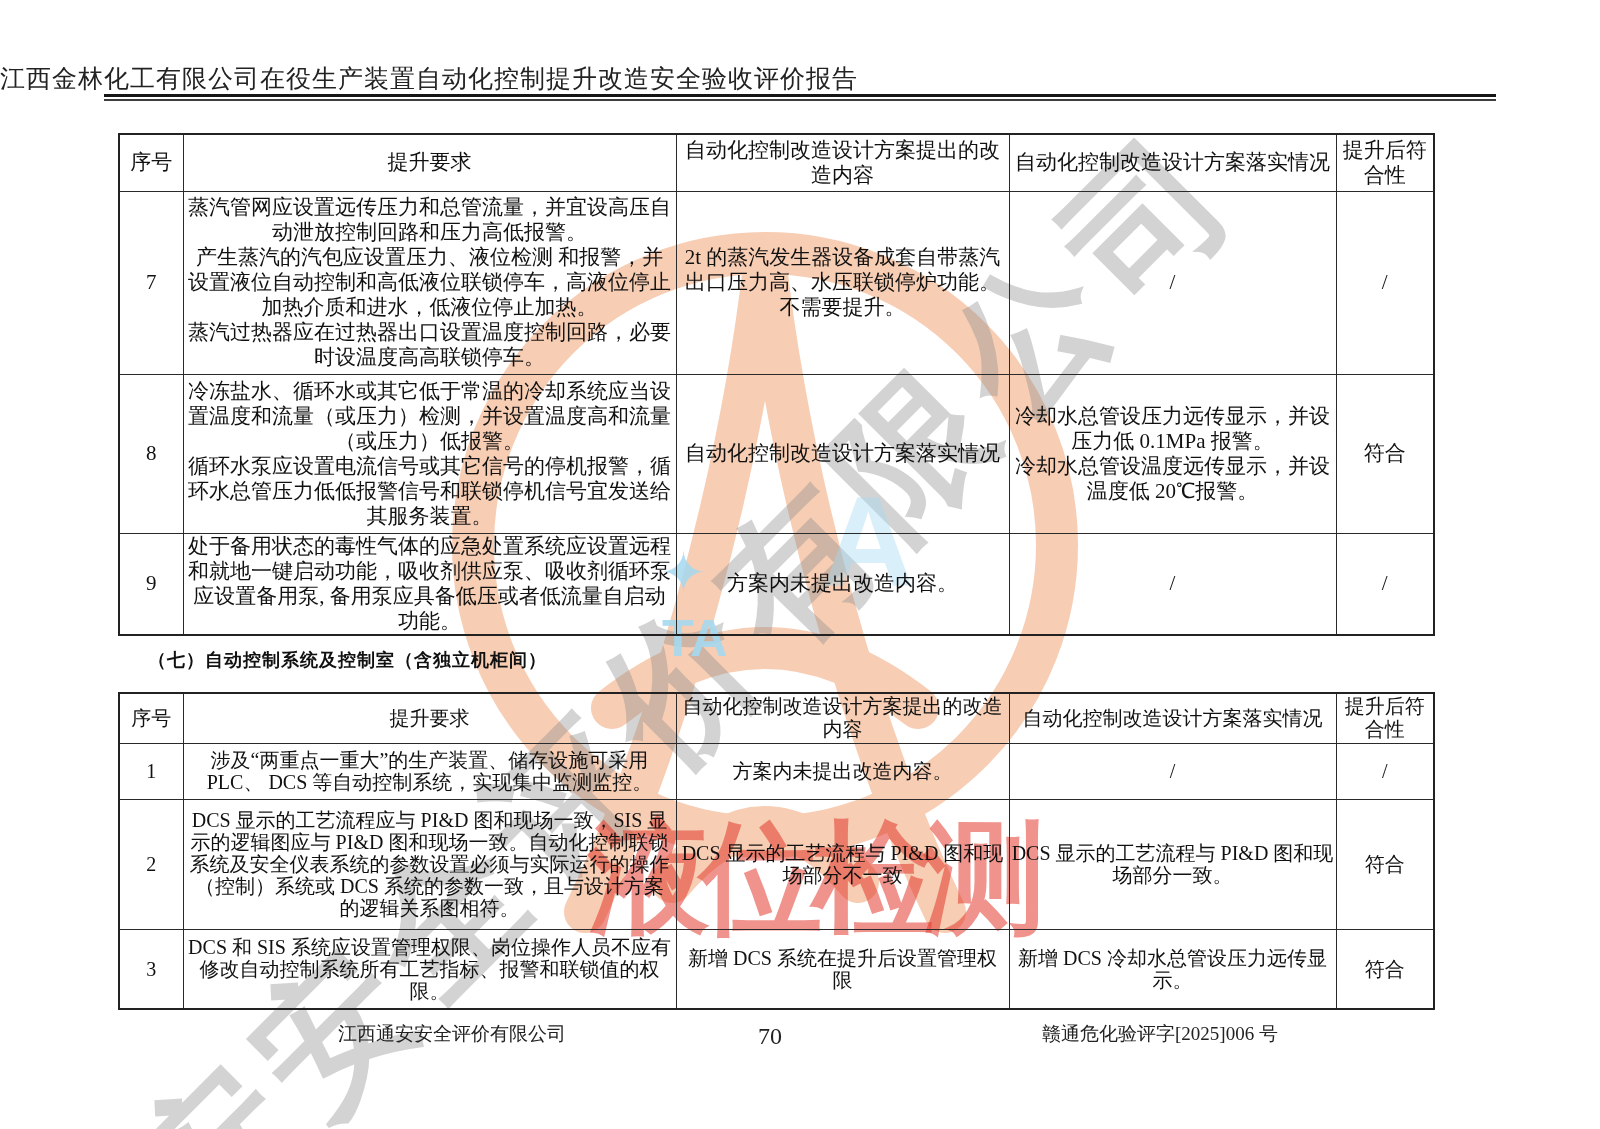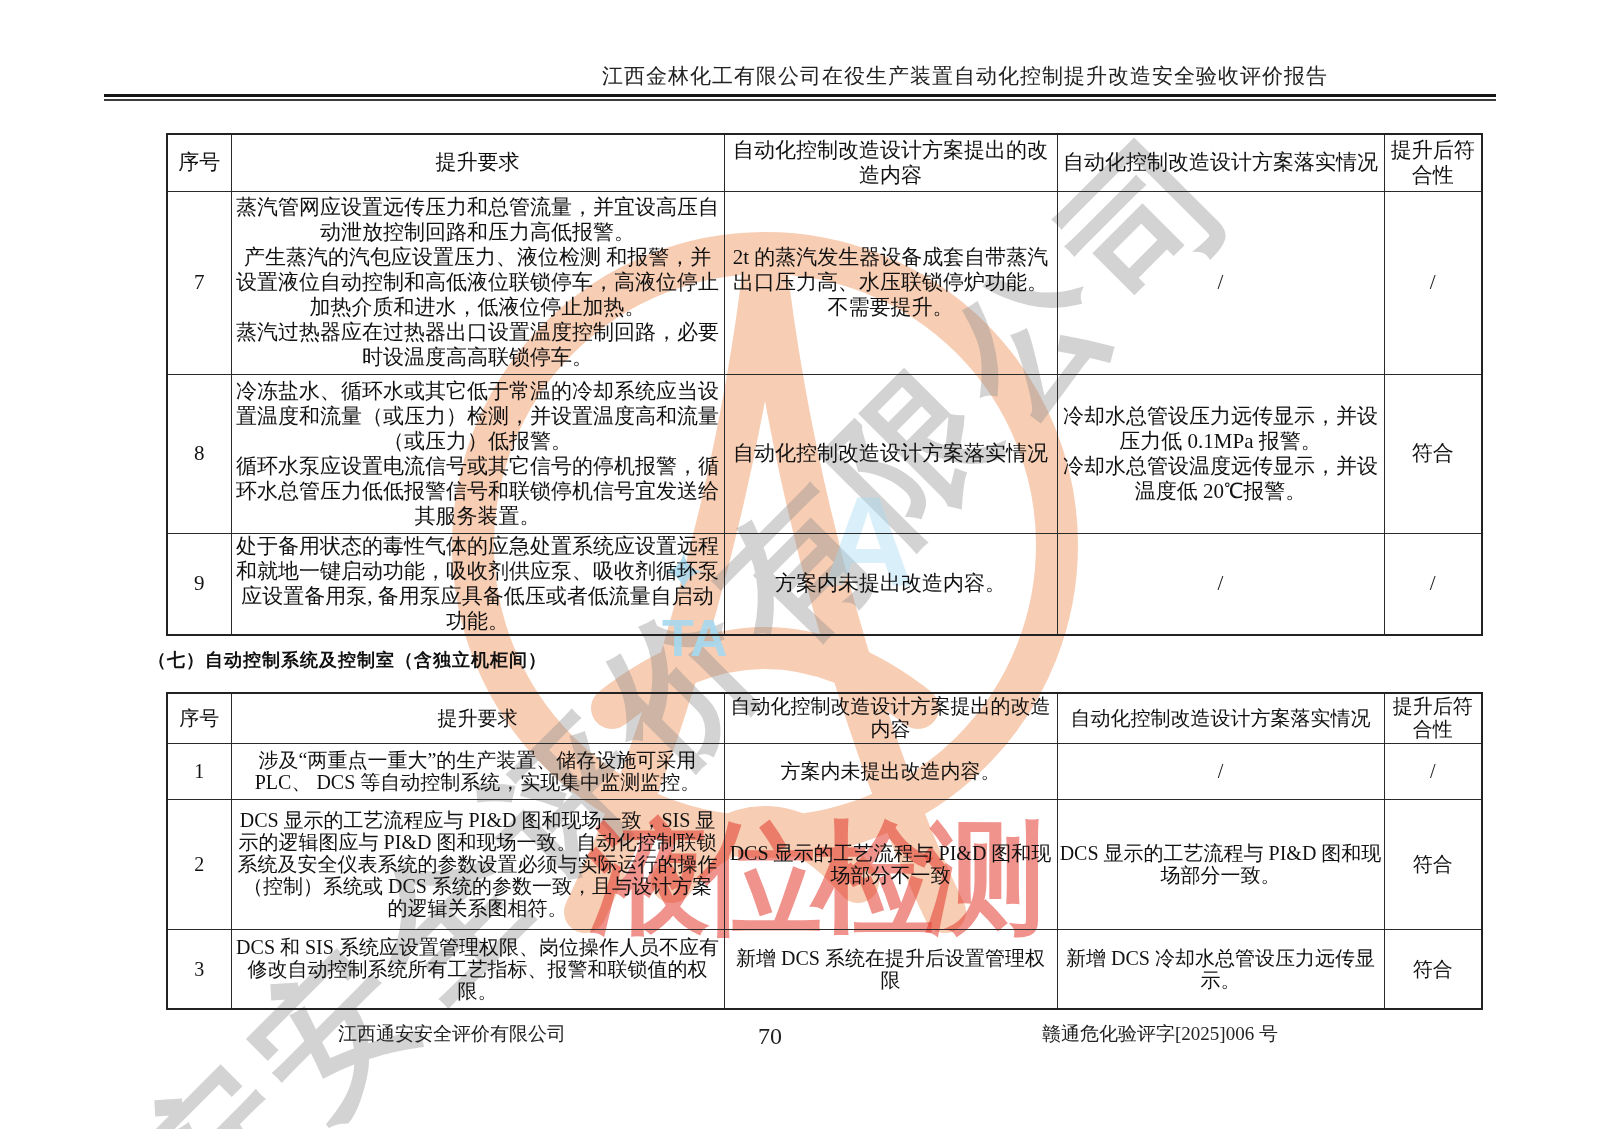--- a/index.html
+++ b/index.html
@@ -1,22 +1,22 @@
 <!DOCTYPE html>
 <html><head>
 <meta charset="utf-8">
 <style>
   html,body{margin:0;padding:0;}
   body{
     width:1600px;height:1129px;background:#ffffff;position:relative;
     overflow:hidden;font-family:"Liberation Serif", serif;color:#1c1c1c;
   }
   
-  .doc-header{position:absolute;top:62px;left:0;width:1328px;text-align:right;
-    font-size:21px;letter-spacing:1px;color:#222;z-index:3;}
+  .doc-header{position:absolute;top:62px;left:0;width:1328px;text-align:left;
+    font-size:25px;letter-spacing:1px;color:#222;z-index:3;}
   .rule1{position:absolute;top:94px;left:104px;width:1392px;height:3px;background:#161616;z-index:3;}
   .rule2{position:absolute;top:99px;left:104px;width:1392px;height:2px;background:#3d3d3d;z-index:3;}
   
   .wm{position:absolute;z-index:1;pointer-events:none;}
   .wm-diag{
     left:514px;top:856px;transform:translate(-50%,-50%) rotate(-45deg);
     white-space:nowrap;font-size:150px;font-weight:bold;letter-spacing:14px;
     color:rgba(140,140,140,0.38);font-family:"Liberation Serif", serif;
   }
   .wm-red{
@@ -24,21 +24,21 @@
     color:rgba(226,58,46,0.55);font-family:"Liberation Serif", serif;line-height:1;
   }
   .wm-star{left:660px;top:545px;font-size:56px;color:rgba(165,216,240,0.85);line-height:1;}
   .wm-ta{left:662px;top:612px;font-size:52px;font-weight:bold;
     color:rgba(165,216,240,0.9);font-family:"Liberation Sans", sans-serif;line-height:1;}
   .wm-a-big{left:822px;top:478px;font-size:128px;font-weight:bold;
     color:rgba(165,216,240,0.42);font-family:"Liberation Sans", sans-serif;line-height:1;}
   .wm-logo{left:400px;top:180px;}
   
   table.doc{border-collapse:collapse;table-layout:fixed;position:absolute;z-index:2;
-    background:transparent;margin-left:48px;}
+    background:transparent;}
   table.doc td,table.doc th{
     border:1px solid #2a2a2a;text-align:center;vertical-align:middle;
     padding:0 2px;font-weight:normal;background:transparent;color:#111;
   }
   table.doc{border:2px solid #222;}
   .t1{left:118px;top:133px;width:1315px;}
   .t1 td,.t1 th{font-size:21px;line-height:25px;}
   .t2{left:118px;top:692px;width:1315px;}
   .t2 td,.t2 th{font-size:20px;line-height:22px;}
   .t2 th{line-height:23px;}

